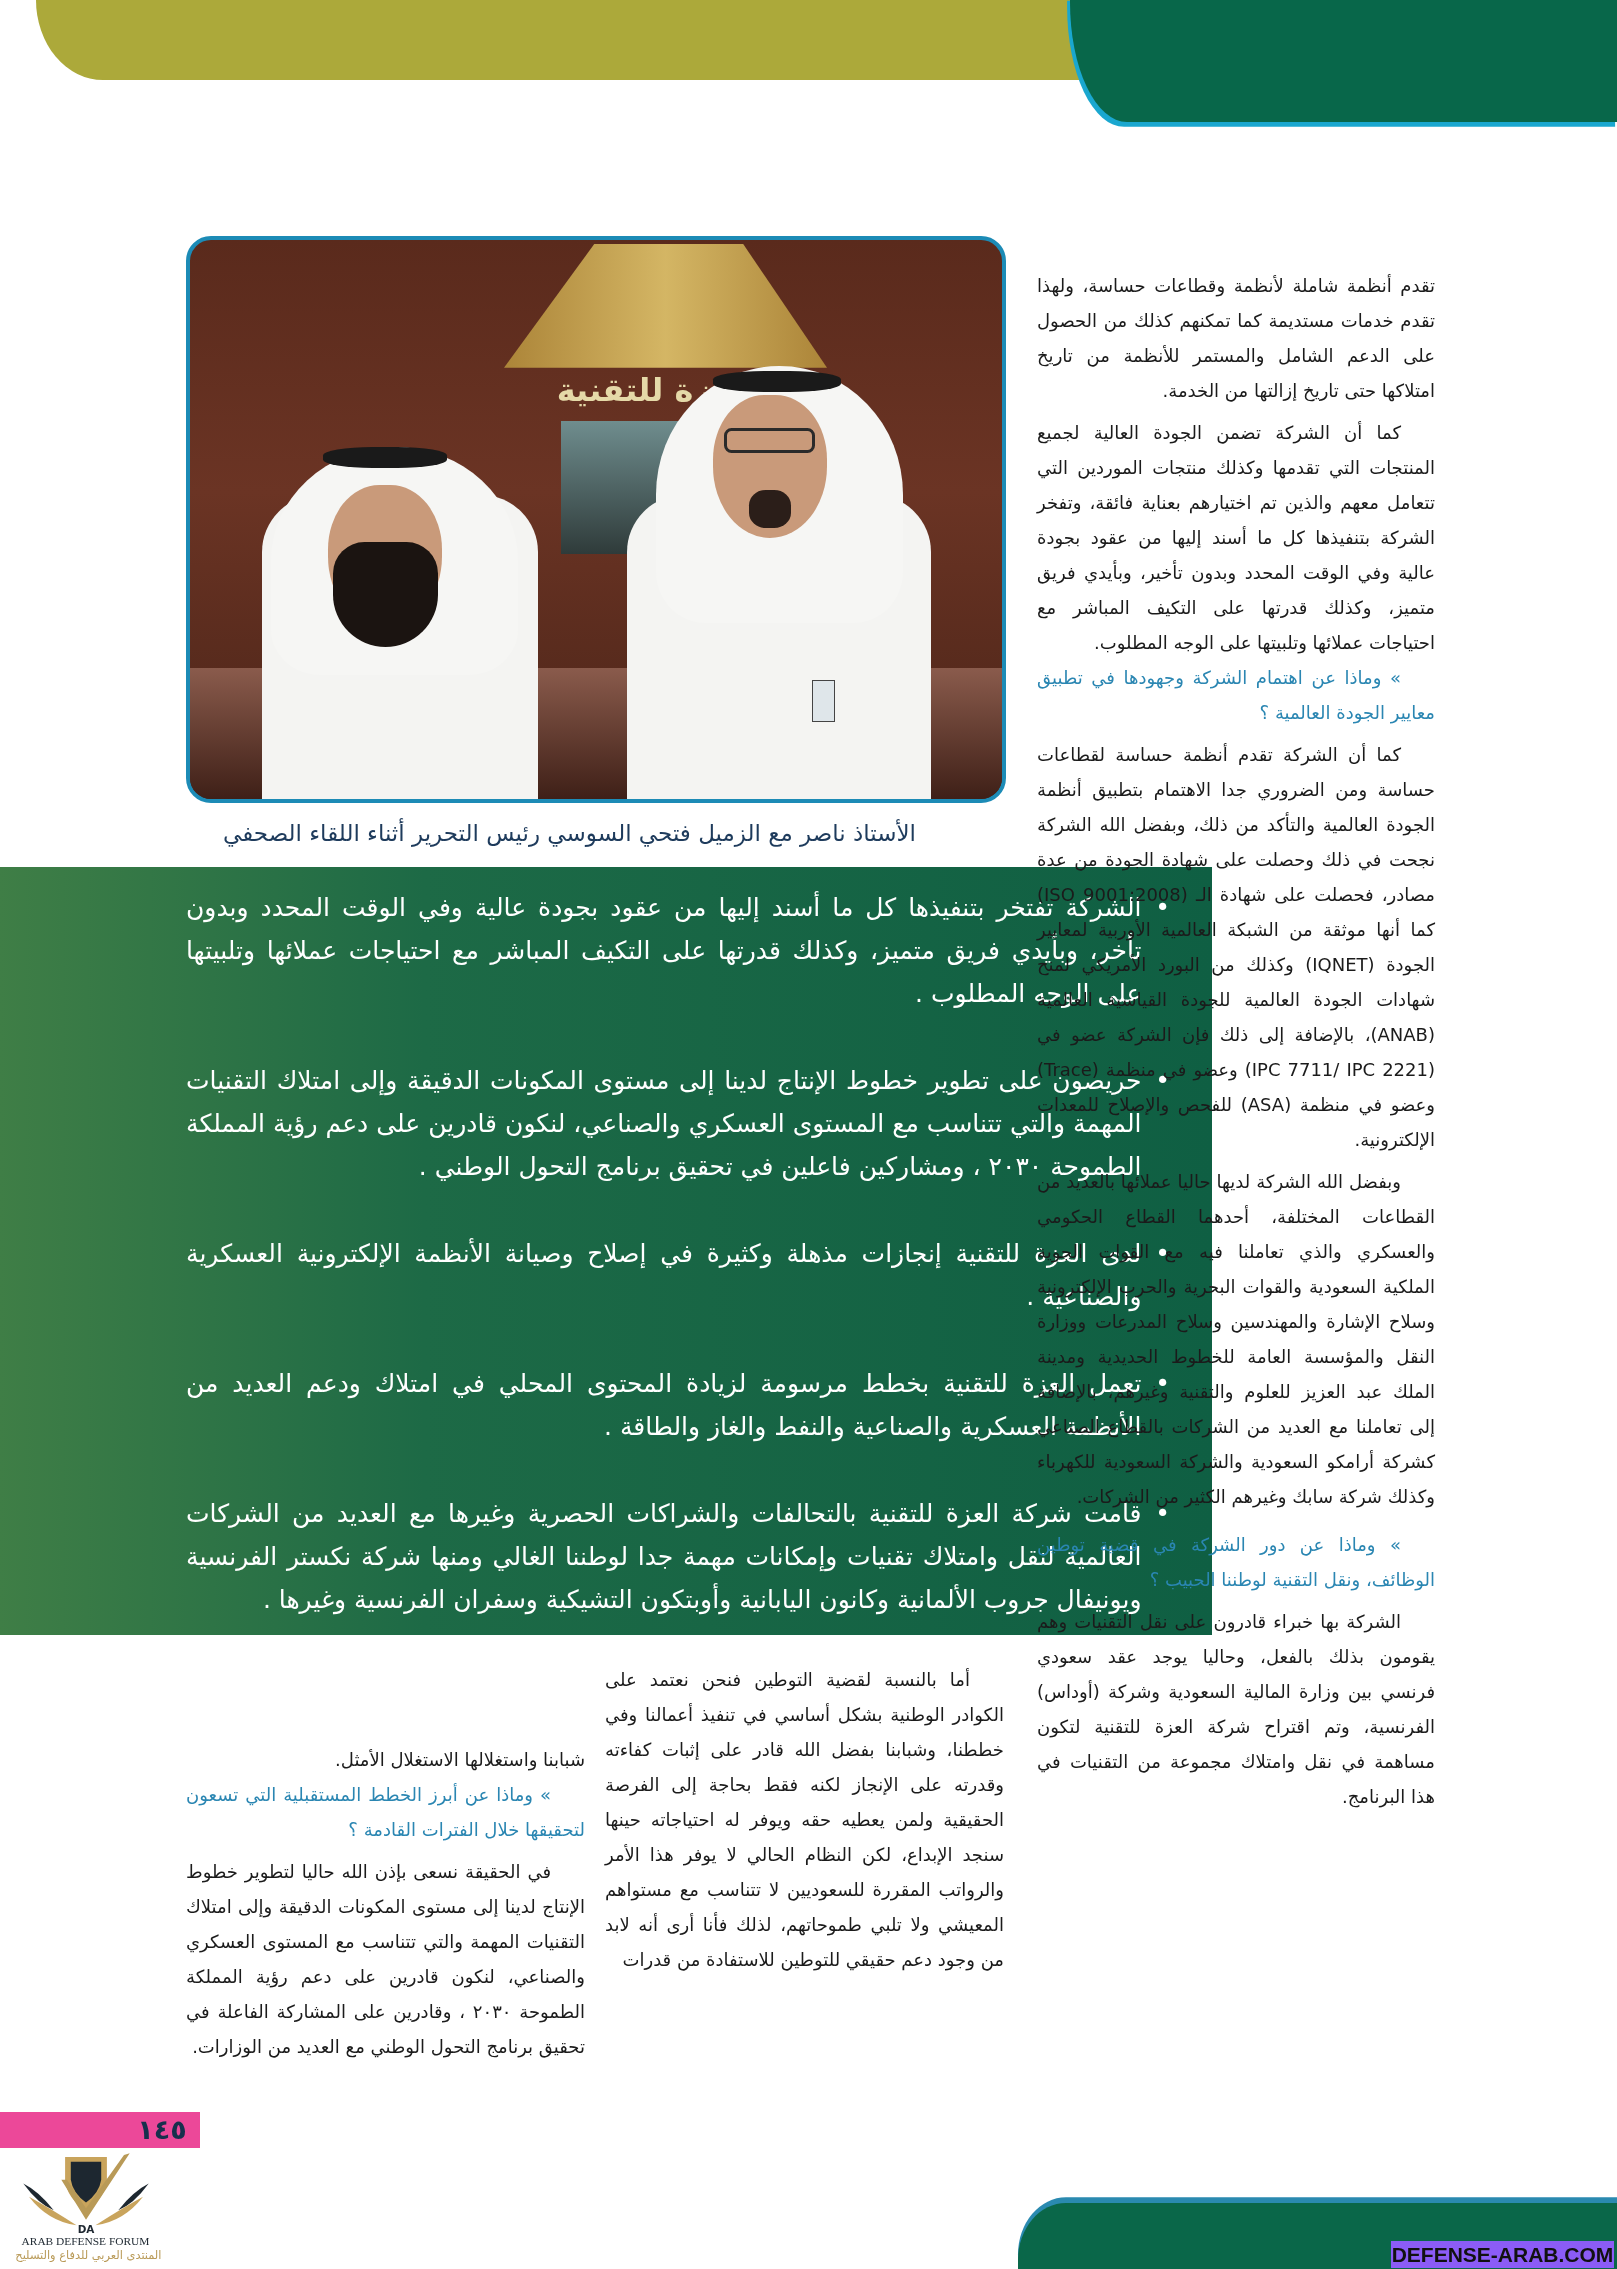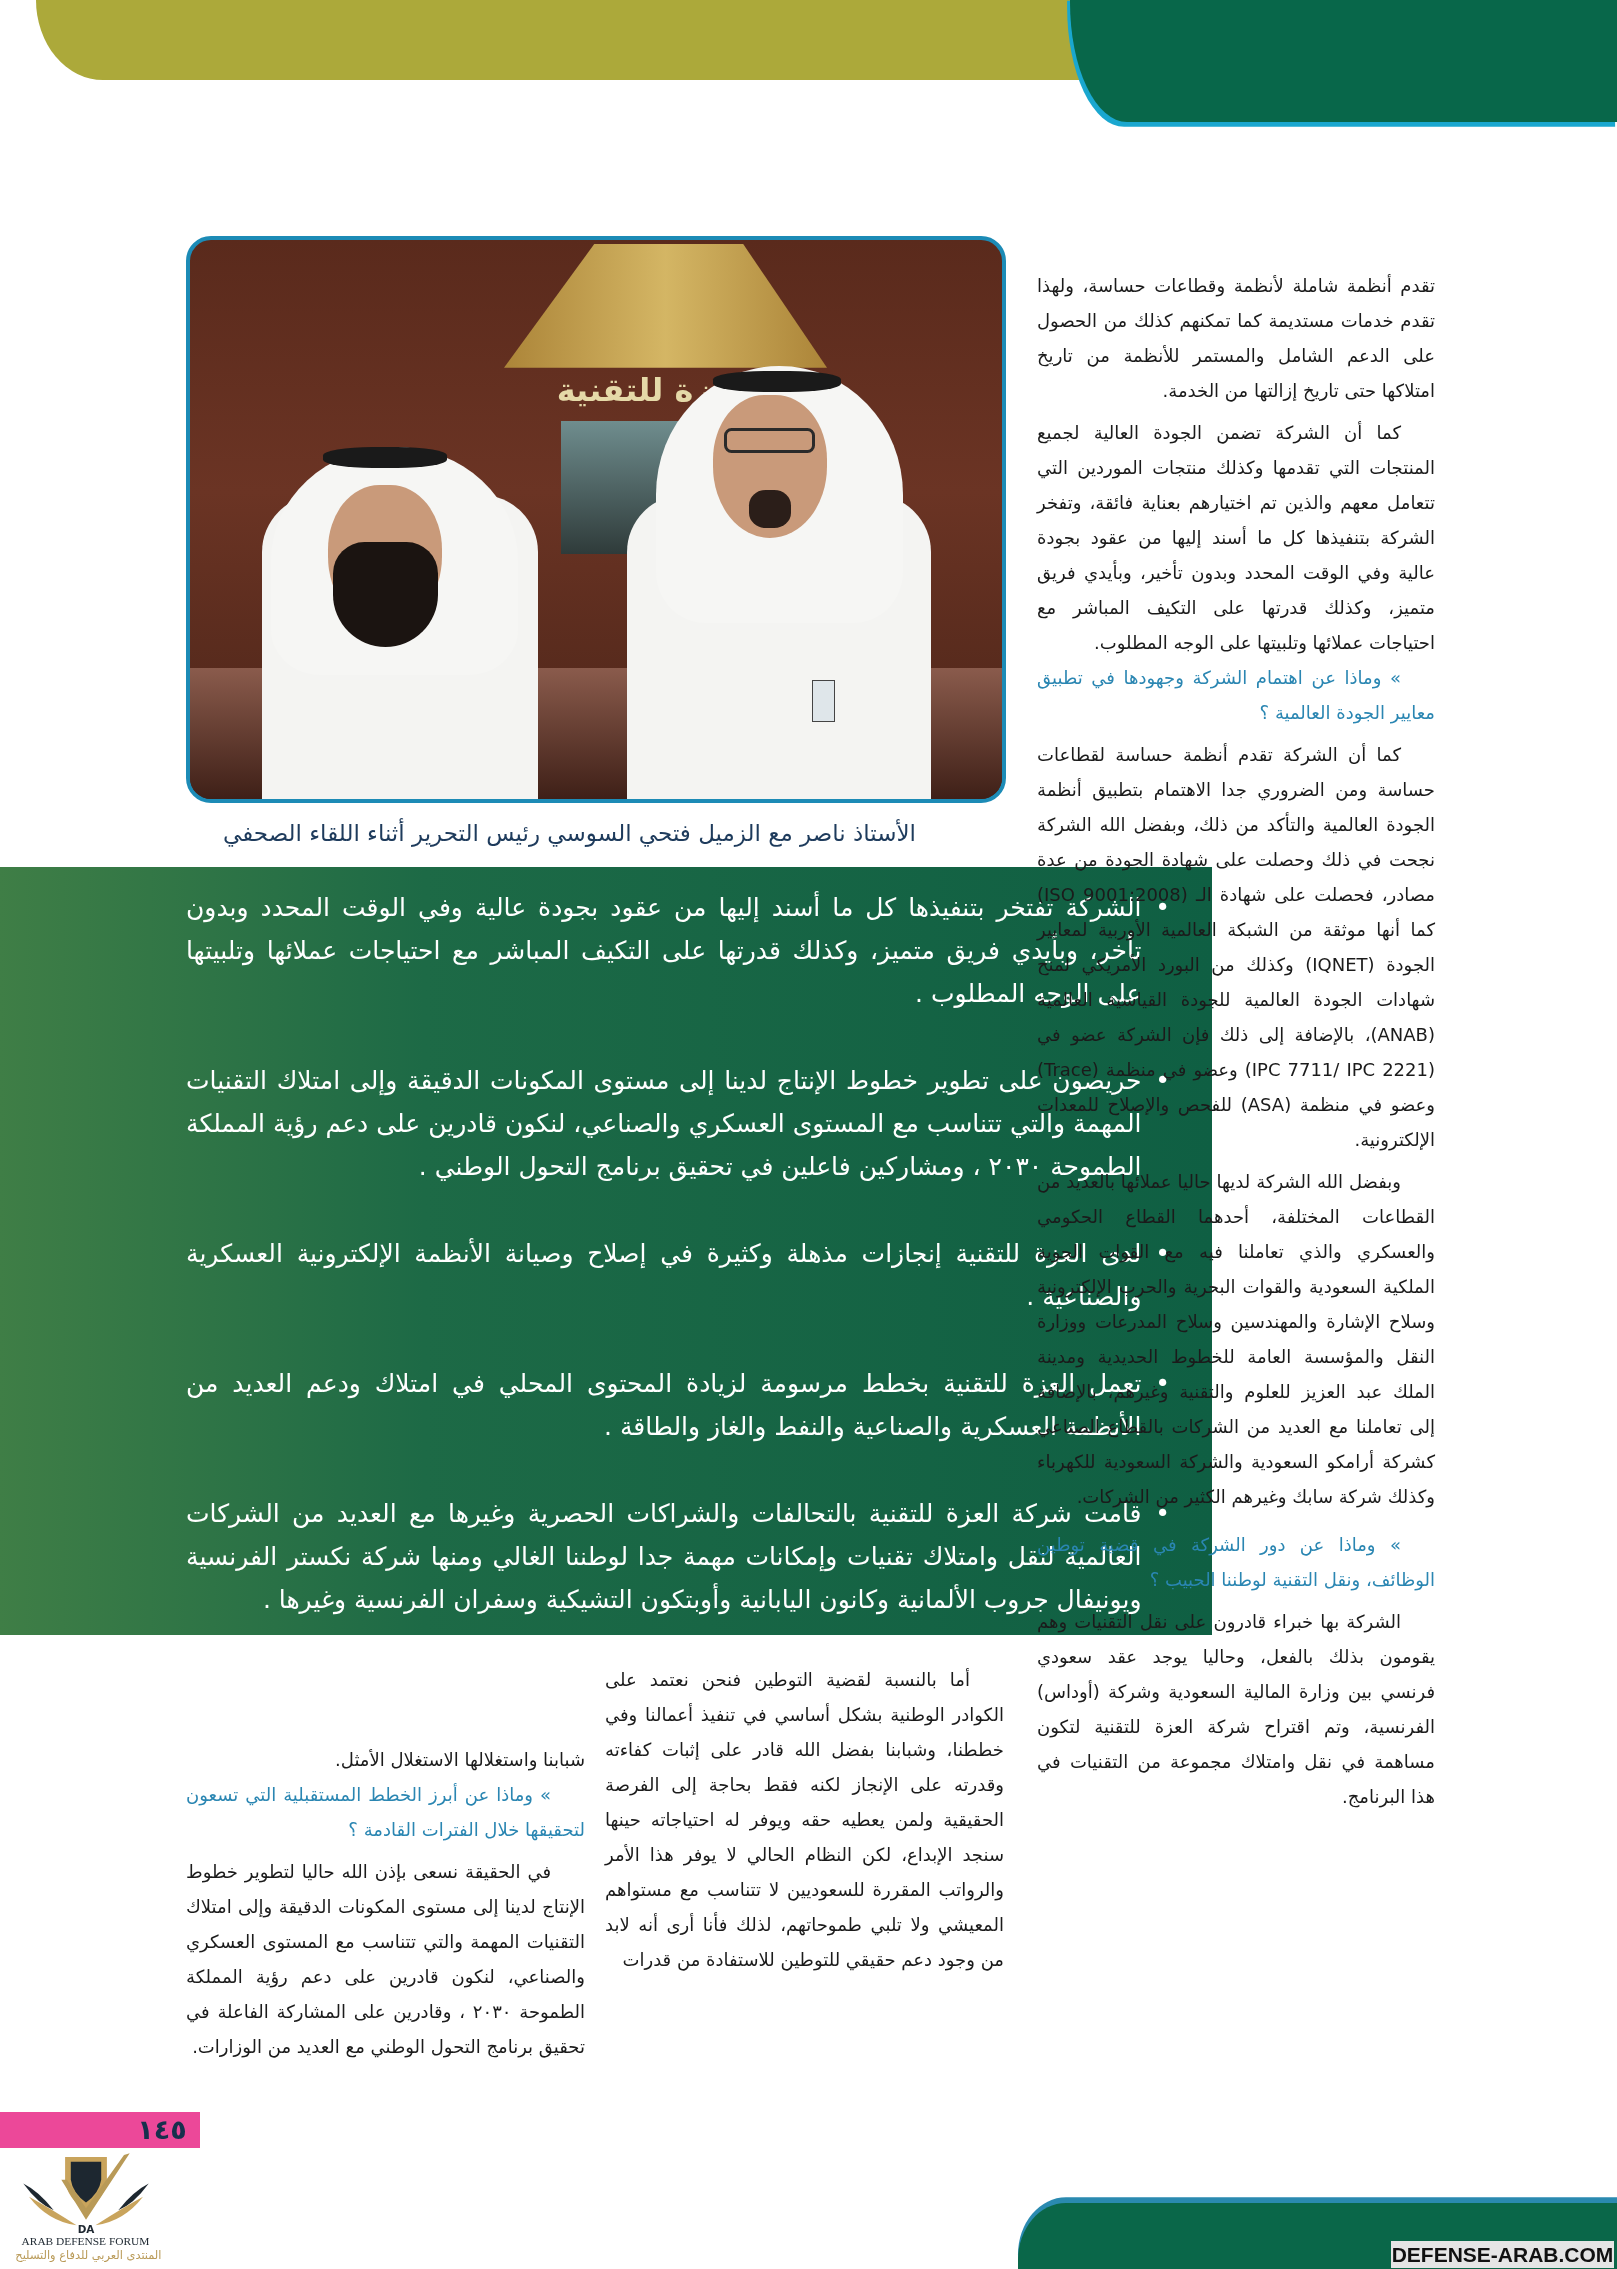--- a/index.html
+++ b/index.html
@@ -68,21 +68,21 @@
   .col .q::before { content: "» "; }
   .col-right { left: 1037px; top: 268px; width: 398px; }
   .col-mid { left: 605px; top: 1655px; width: 399px; }
   .col-left { left: 186px; top: 1742px; width: 399px; }
 
   
   .pagebar { position: absolute; left: 0; top: 2112px; width: 200px; height: 36px; background: #ec4899; }
   .pagenum { position: absolute; right: 13.3px; top: 1.9px; font-size: 27px; font-weight: bold; color: #17304d; direction: rtl; }
   .foot-green { position: absolute; left: 1018px; top: 2203px; width: 600px; height: 67px;
     background: #0a6749; border-top-left-radius: 48px 57px; box-shadow: 0 -5.7px 0 0 #2a8ab0; }
-  .watermark { position: absolute; left: 1391px; top: 2241px; width: 223px; height: 27px; background: #e5e5e5;
+  .watermark { position: absolute; left: 1391px; top: 2241px; width: 223px; height: 27px; background: #8b5cf6;
     font-family: "Liberation Sans", sans-serif; font-weight: bold; font-size: 21px; color: #111;
     line-height: 27px; text-align: center; }
 
   .logo { position: absolute; left: 9.5px; top: 2151px; width: 152px; height: 118px; }
   .logo svg { position: absolute; left: 0; top: 0; }
   .logo .en { position: absolute; left: 0; top: 84px; width: 152px; text-align: center;
     font-family: "Liberation Serif", serif; font-size: 11.4px; color: #1d2730; }
   .logo .ar { position: absolute; left: 0; top: 97px; width: 152px; 
     font-size: 11.4px; color: #b99a57; direction: rtl; }
 </style>

